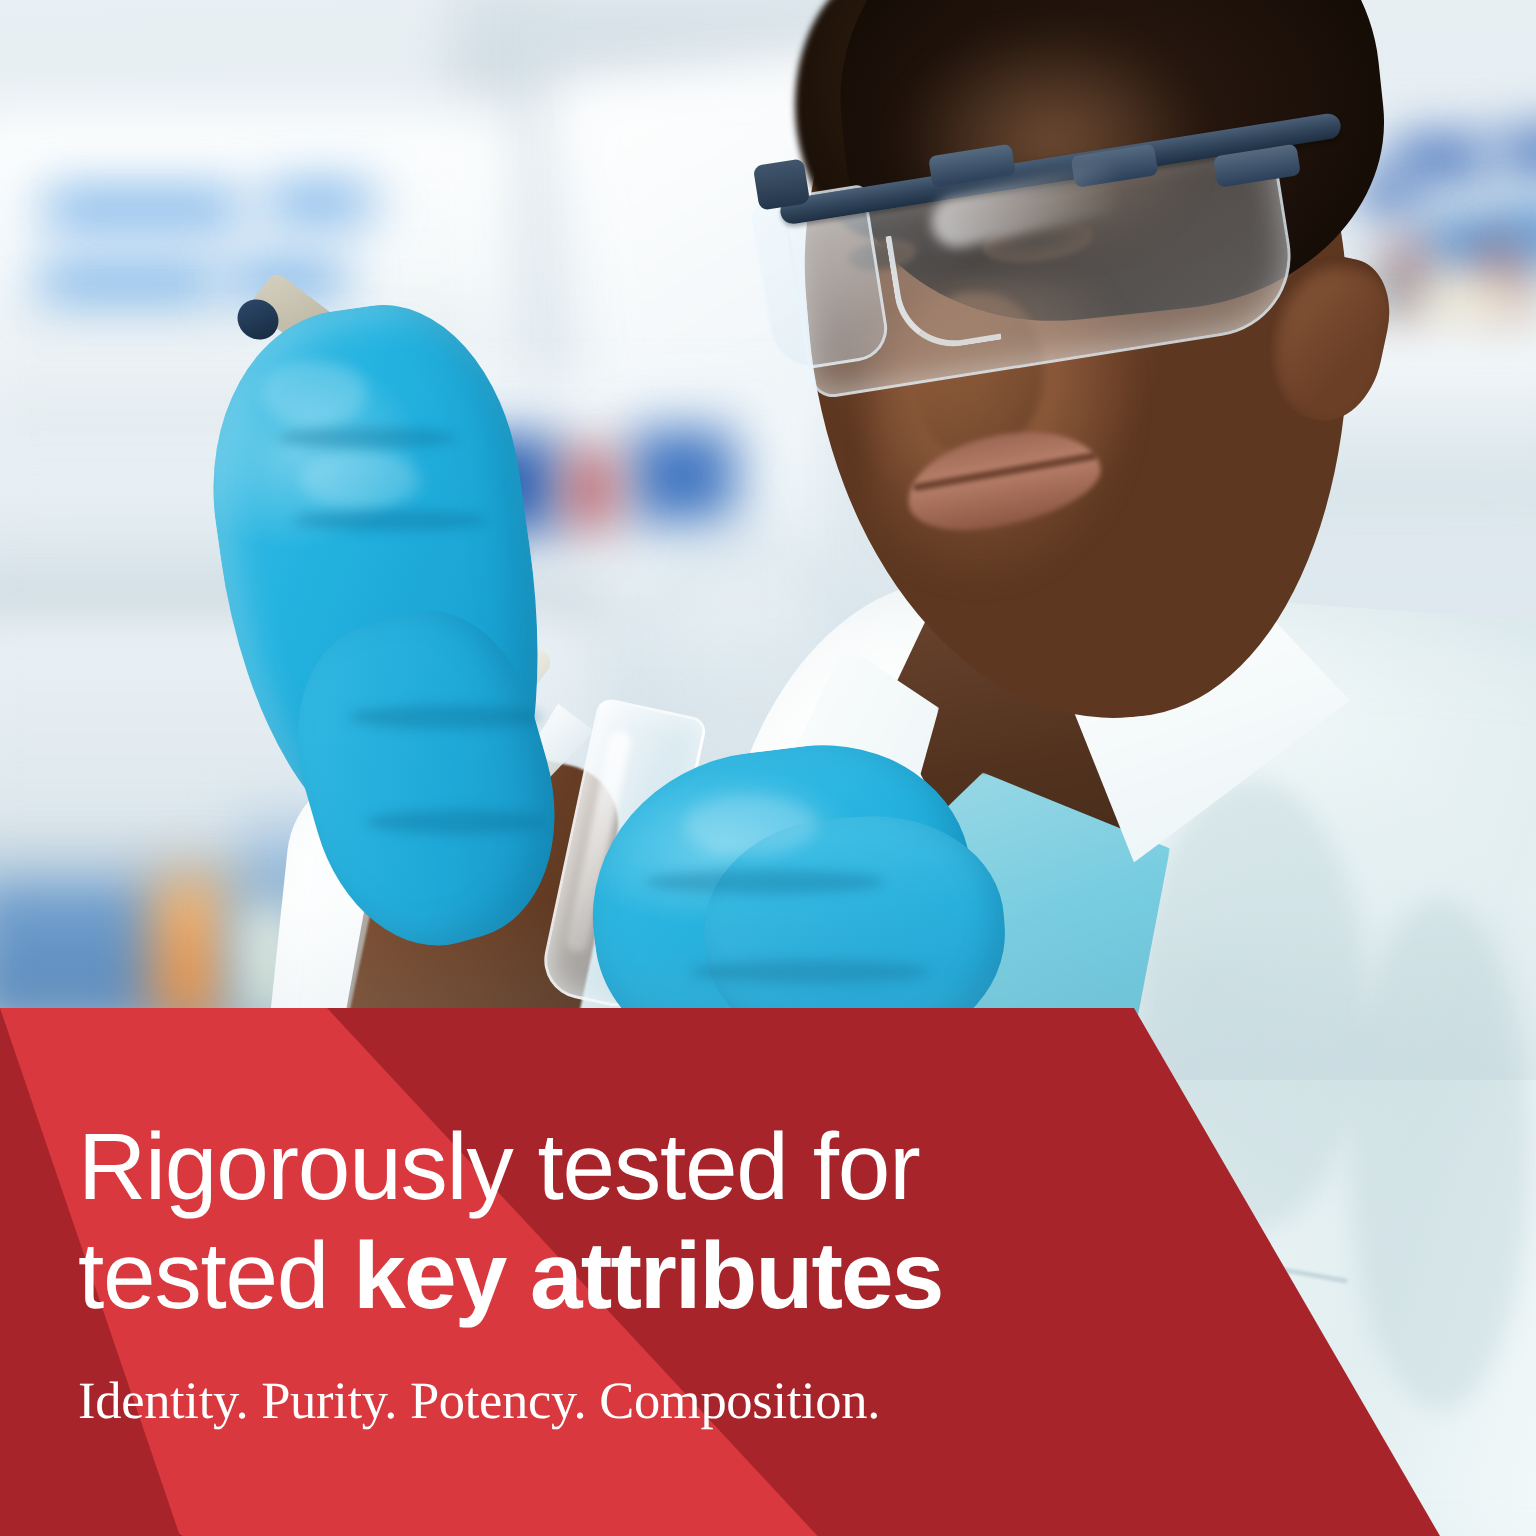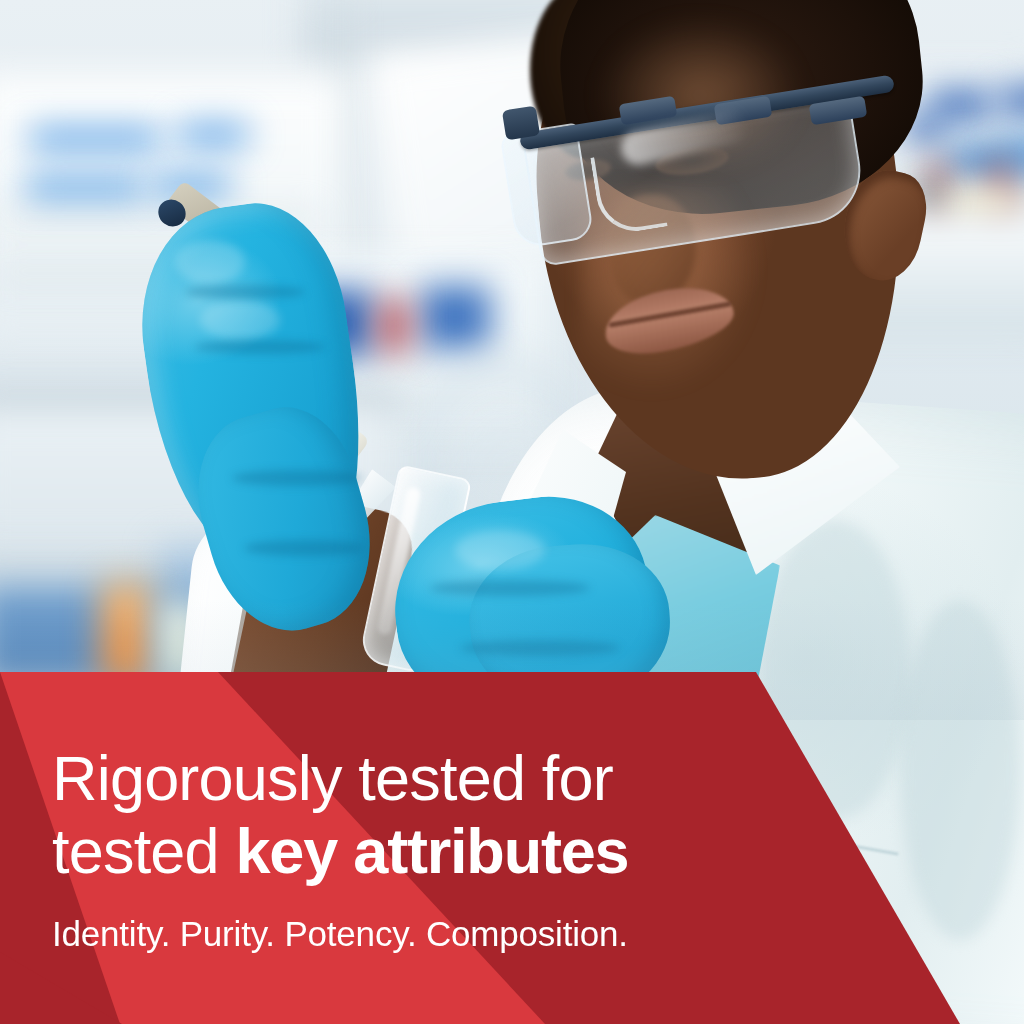--- a/index.html
+++ b/index.html
@@ -462,20 +462,21 @@
     letter-spacing:-0.8px;
     white-space:nowrap;
   }
   .headline .bold{ font-weight:700; letter-spacing:-1.2px; }
   .subline{
     margin-top:26px;
     font-size:35px;
     font-weight:400;
     letter-spacing:-0.2px;
     white-space:nowrap;
+    font-family:Liberation Serif, serif;
   }
 
   
   .photo-vignette{
     position:absolute; left:0; top:600px; width:1024px; height:120px;
     background:linear-gradient(180deg, rgba(180,200,210,0), rgba(170,192,204,.18));
     pointer-events:none;
   }
 </style>
 </head>

